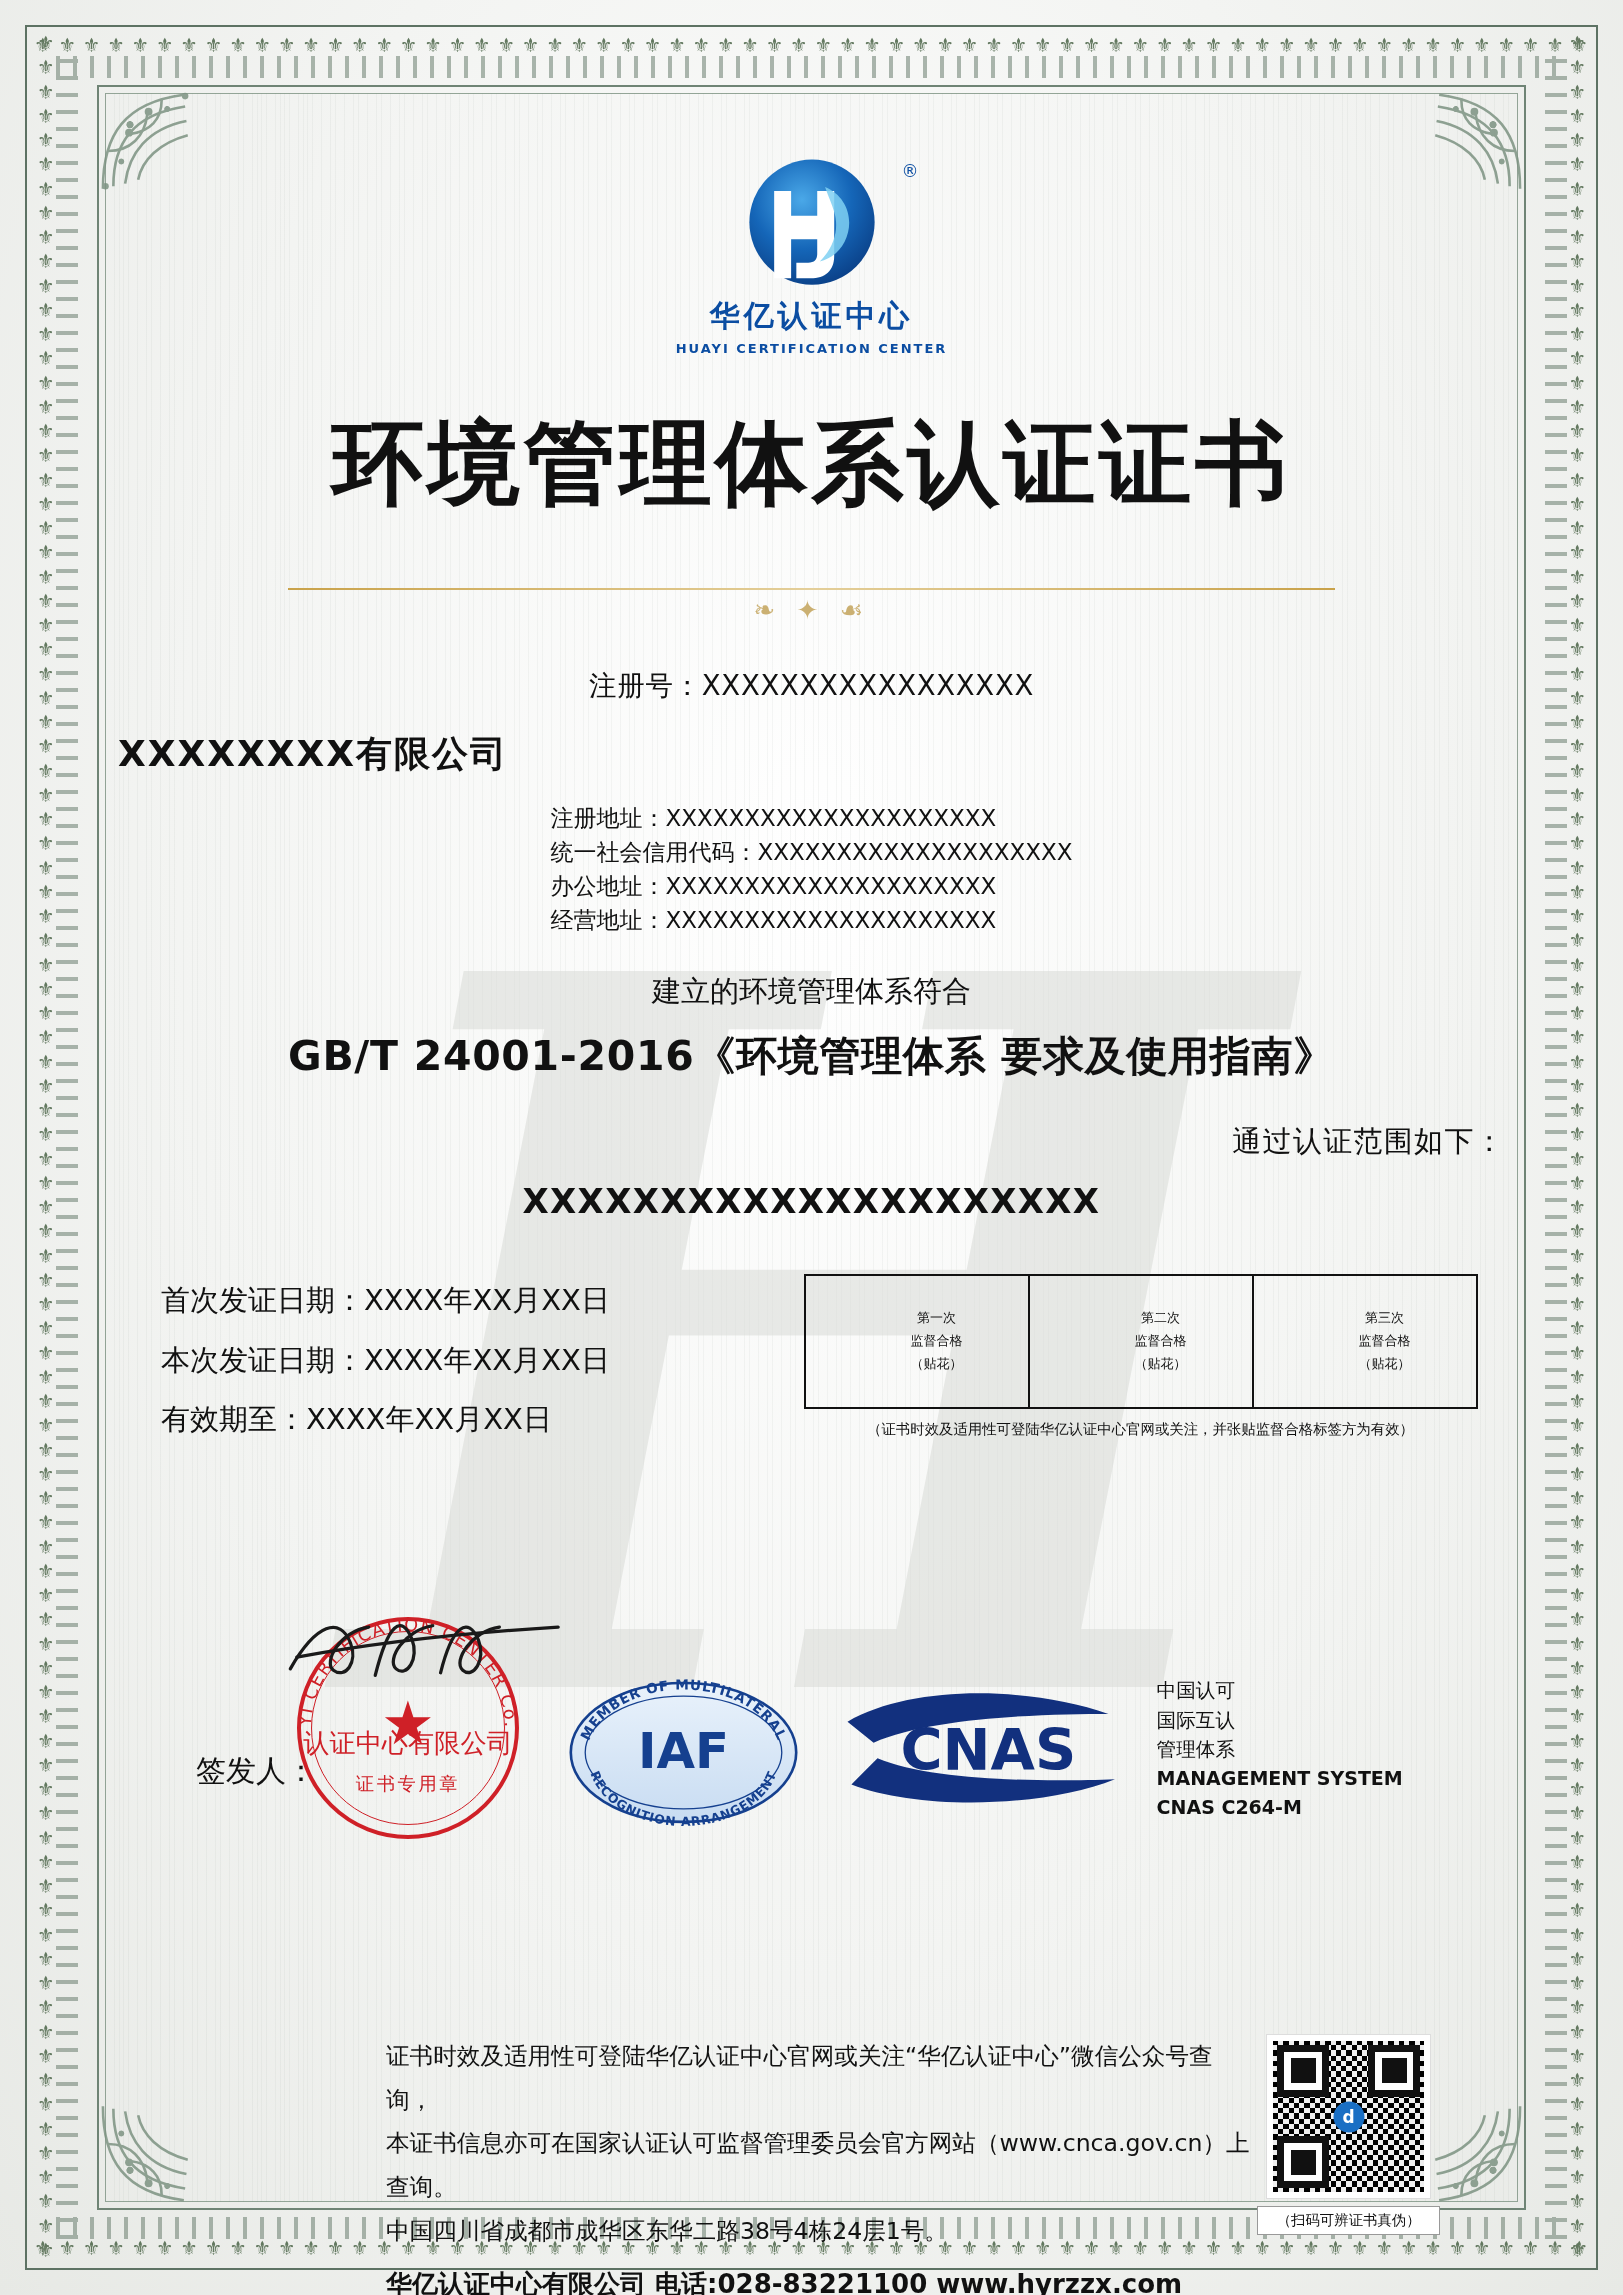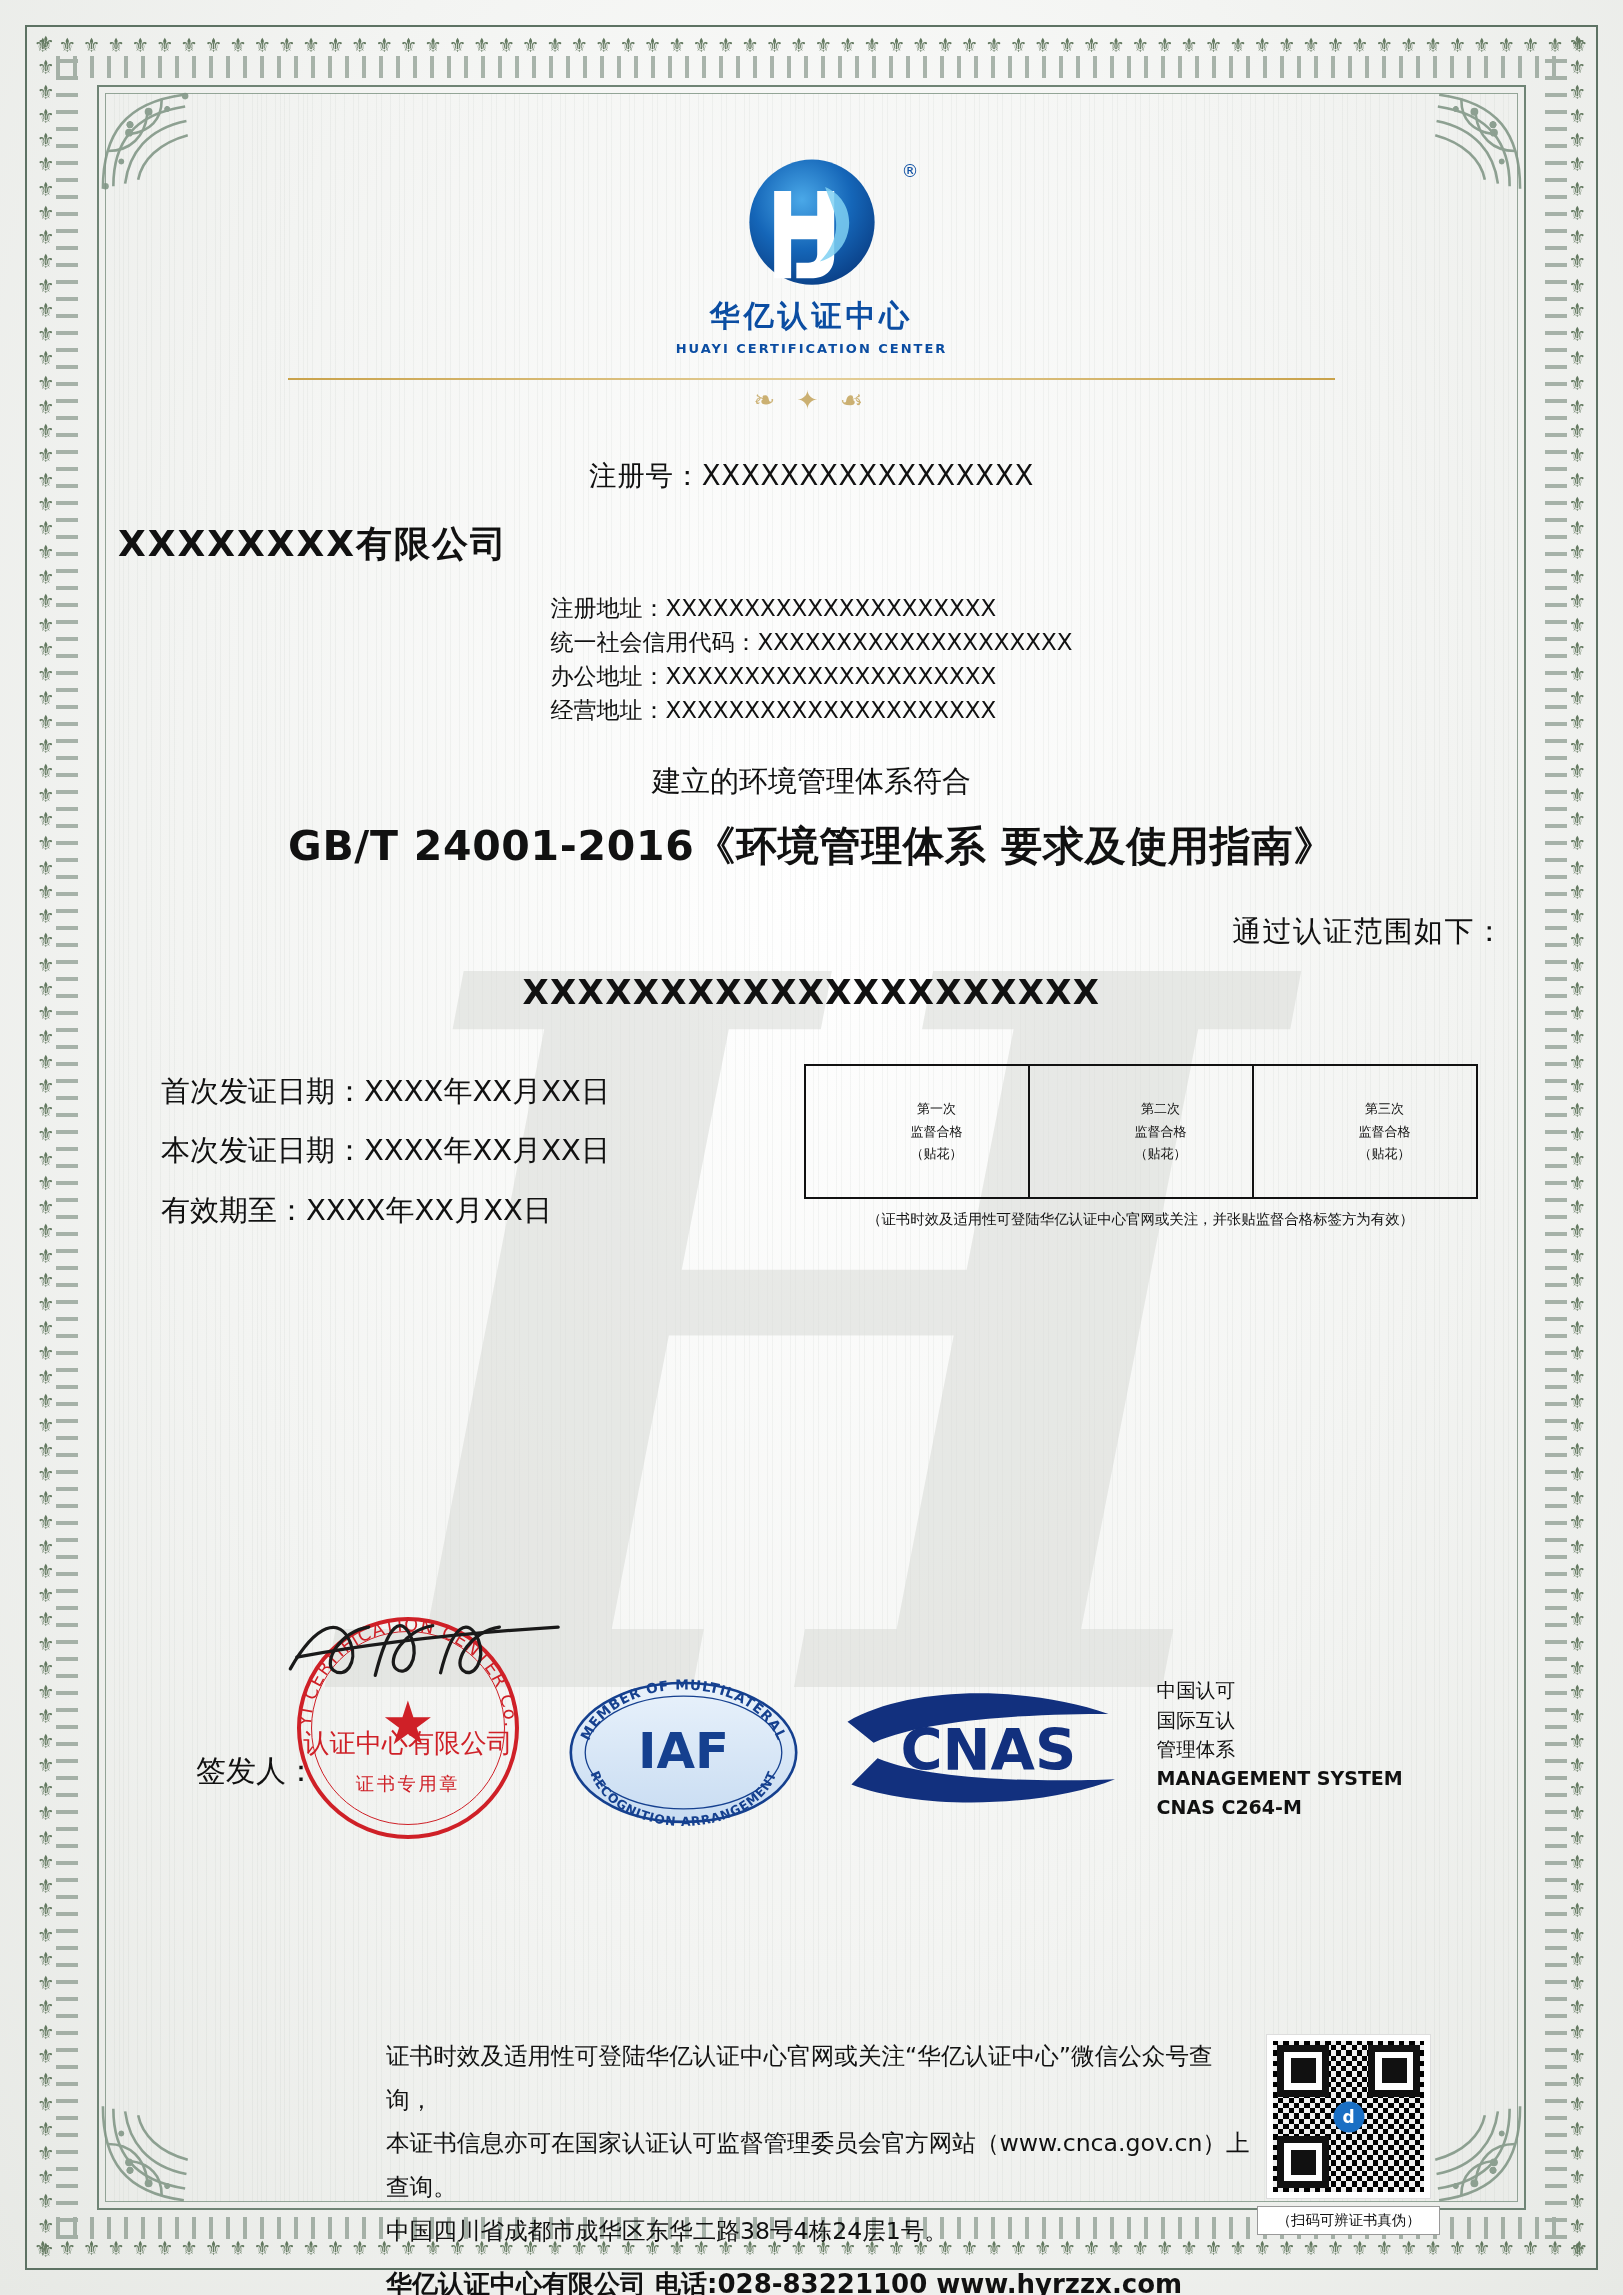--- a/index.html
+++ b/index.html
@@ -649,20 +649,21 @@
           <circle cx="130" cy="100" r="96" fill="url(#g1)"></circle>
           <path d="M72 52 h26 v38 h40 V52 h26 v100 c0 22 -14 34 -36 34 h-22 v-24 h18 c10 0 14 -5 14 -14 v-22 H98 v60 H72 Z" fill="#ffffff"></path>
           <path d="M150 46 c34 14 46 52 30 84 c-8 16 -22 26 -38 30 c22 -22 30 -50 22 -76 c-4 -14 -10 -26 -14 -38 Z" fill="#7fd0f2" opacity=".85"></path>
         </svg>
         <span class="reg-mark">®</span>
       </div>
       <div class="logo-cn">华亿认证中心</div>
       <div class="logo-en">HUAYI CERTIFICATION CENTER</div>
     </div>
 
+    <h1 class="main-title">环境管理体系认证证书</h1>
     <div class="rule"></div>
     <div class="flourish">❧ ✦ ☙</div>
 
     <div class="reg-no">
       <span>注册号：</span><span>XXXXXXXXXXXXXXXXX</span>
     </div>
 
     <div class="company">XXXXXXXX有限公司</div>
 
     <div class="addr-block">

